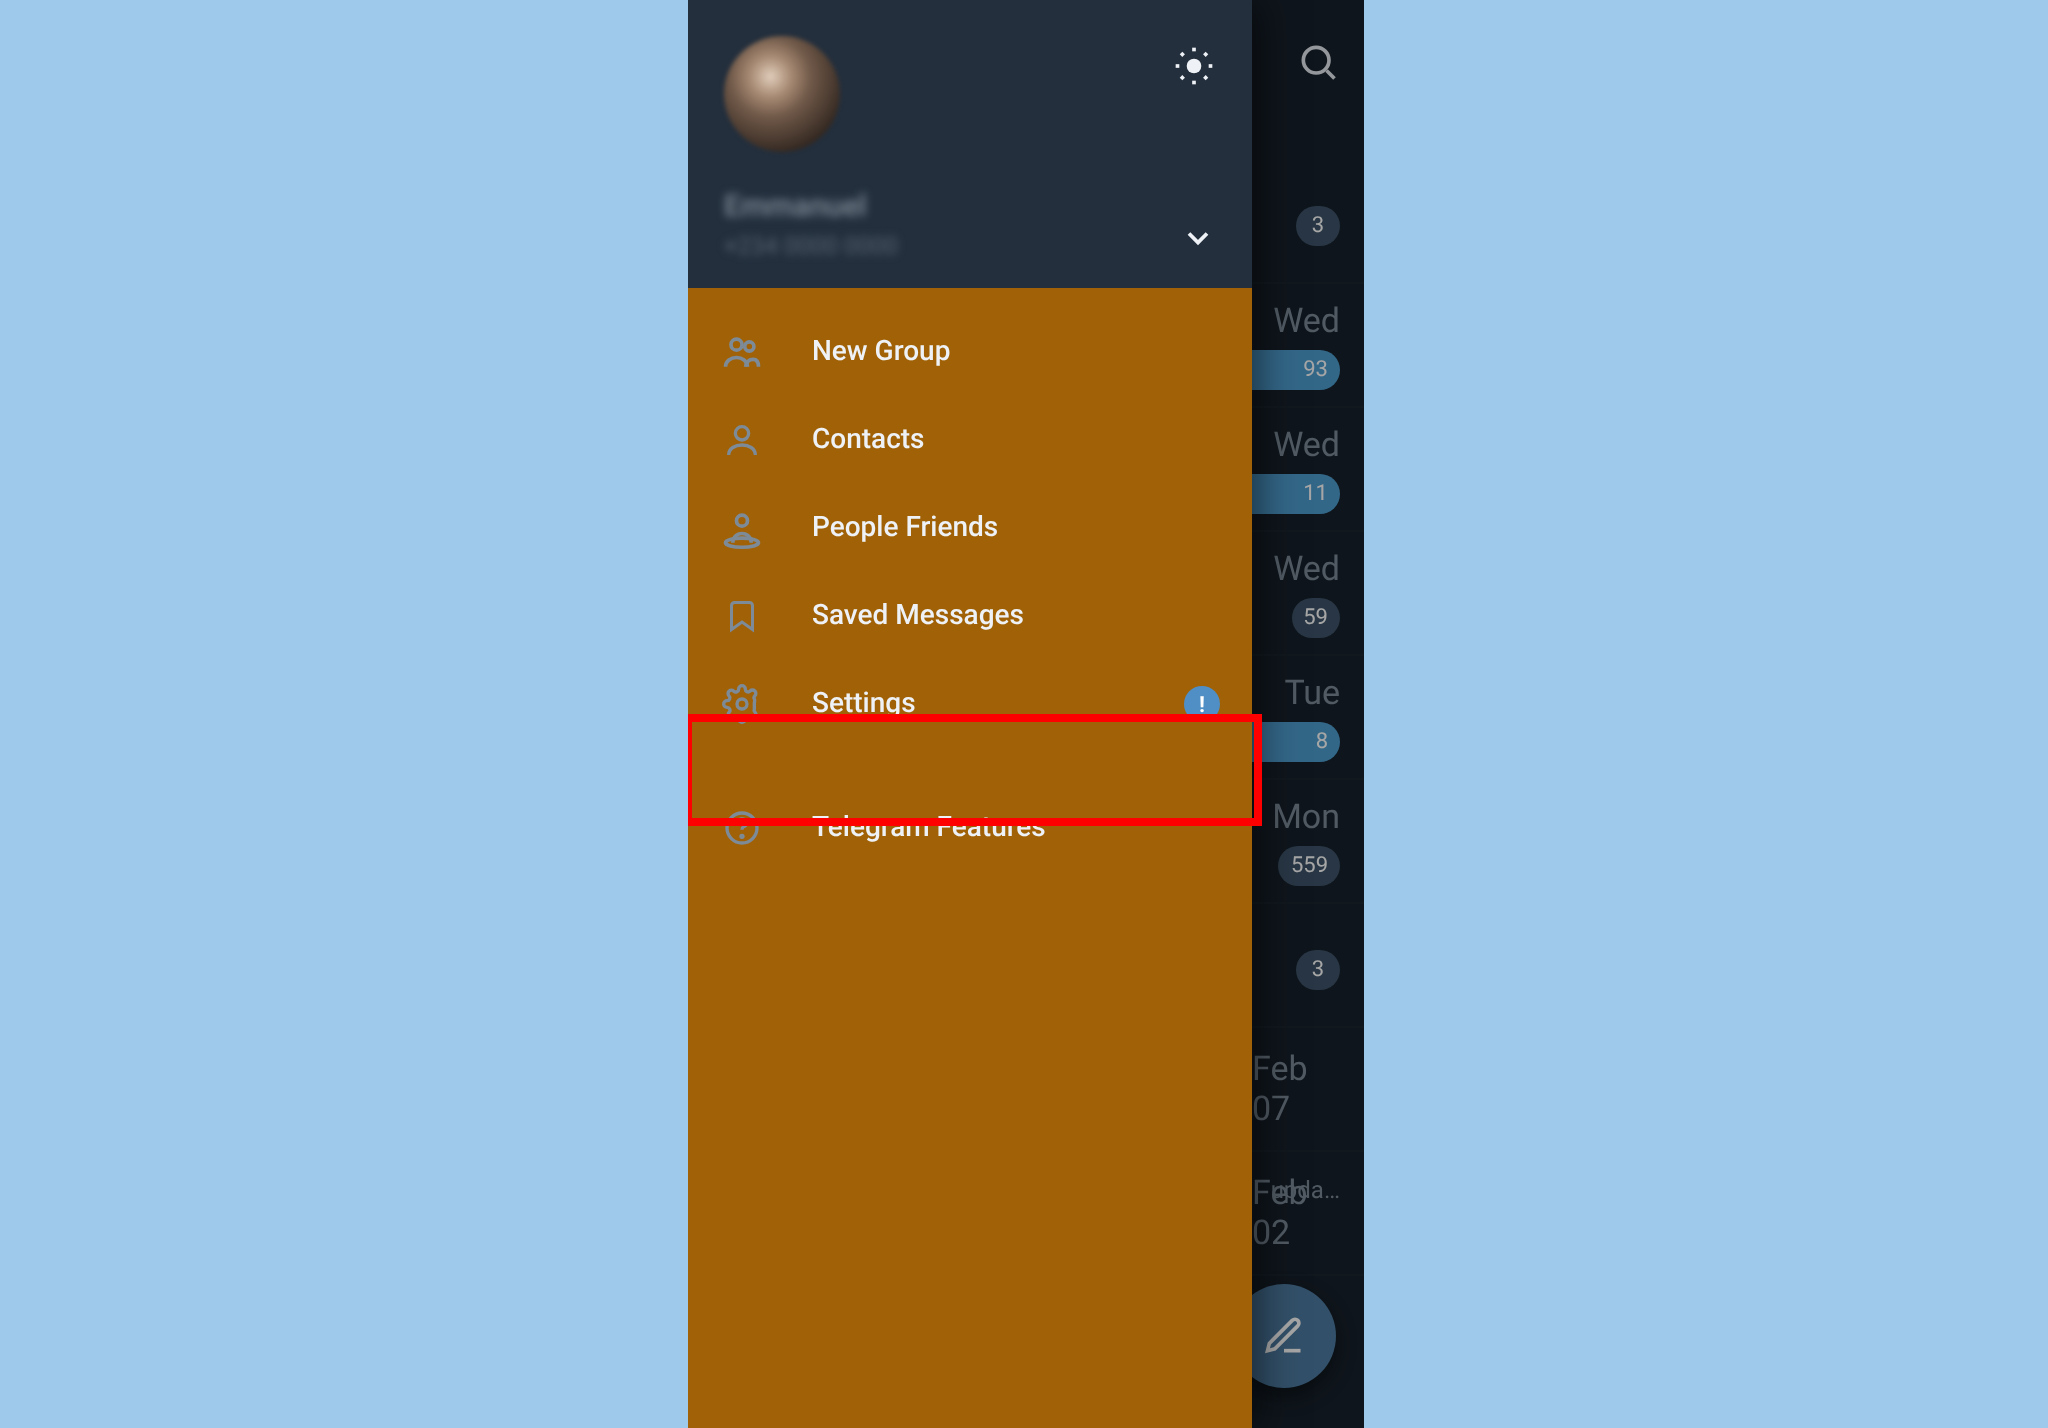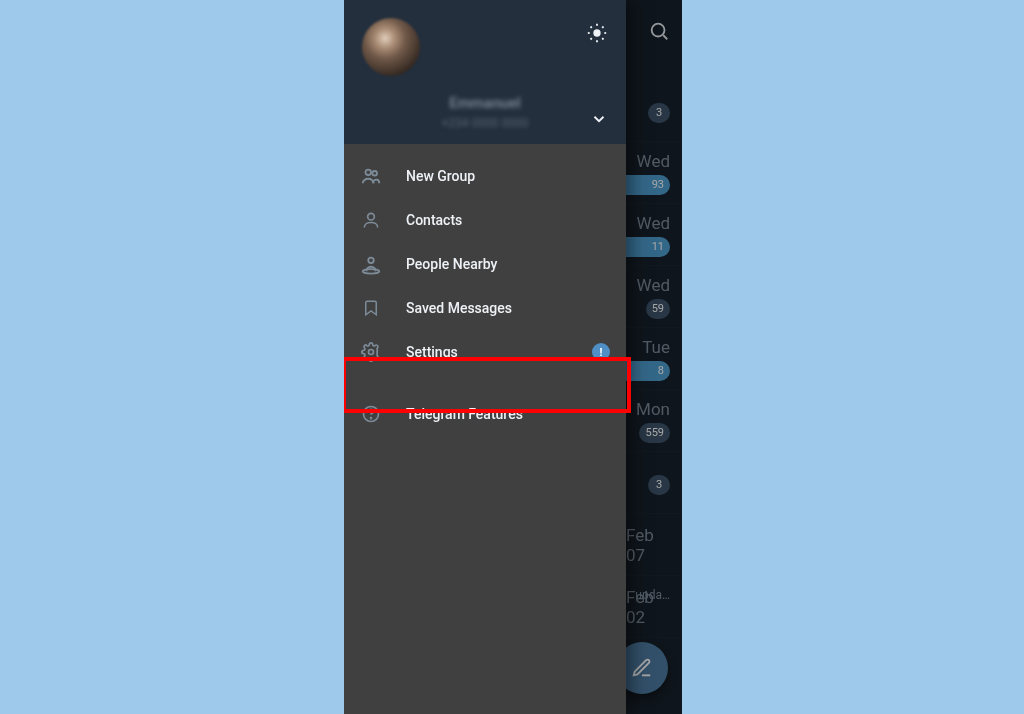--- a/index.html
+++ b/index.html
@@ -76,25 +76,24 @@
     justify-content: center;
     color: #fff;
     box-shadow: 0 4px 10px rgba(0,0,0,.4);
   }
   
   .drawer {
     position: absolute;
     left: 0; top: 0;
     width: 282px;
     height: 100%;
-    background: #404040;
+    background: #a16207;
     box-shadow: 4px 0 18px rgba(0,0,0,.5);
     display: flex;
     flex-direction: column;
-    text-align: center;
   }
   .drawer-overlay {
     position: absolute;
     left: 282px; top: 0; right: 0; bottom: 0;
     background: rgba(0,0,0,.35);
   }
   .drawer-header {
     background: #232f3d;
     padding: 18px 18px 14px 18px;
     position: relative;
@@ -289,21 +288,21 @@
 
 
       <div class="menu-item">
         <span class="ico">
           <svg width="22" height="22" viewBox="0 0 24 24" fill="none" stroke="currentColor" stroke-width="2">
               <circle cx="12" cy="8" r="3"></circle>
               <path d="M7 20c0-3 2.2-5 5-5s5 2 5 5"></path>
               <ellipse cx="12" cy="20" rx="9" ry="2.5"></ellipse>
             </svg>
         </span>
-        <span>People Nearby</span>
+        <span>People Friends</span>
       </div>
 
       <div class="menu-item">
         <span class="ico">
           <svg width="18" height="20" viewBox="0 0 24 24" fill="none" stroke="currentColor" stroke-width="2">
               <path d="M19 21l-7-5-7 5V5a2 2 0 0 1 2-2h10a2 2 0 0 1 2 2z"></path>
             </svg>
         </span>
         <span>Saved Messages</span>
       </div>

